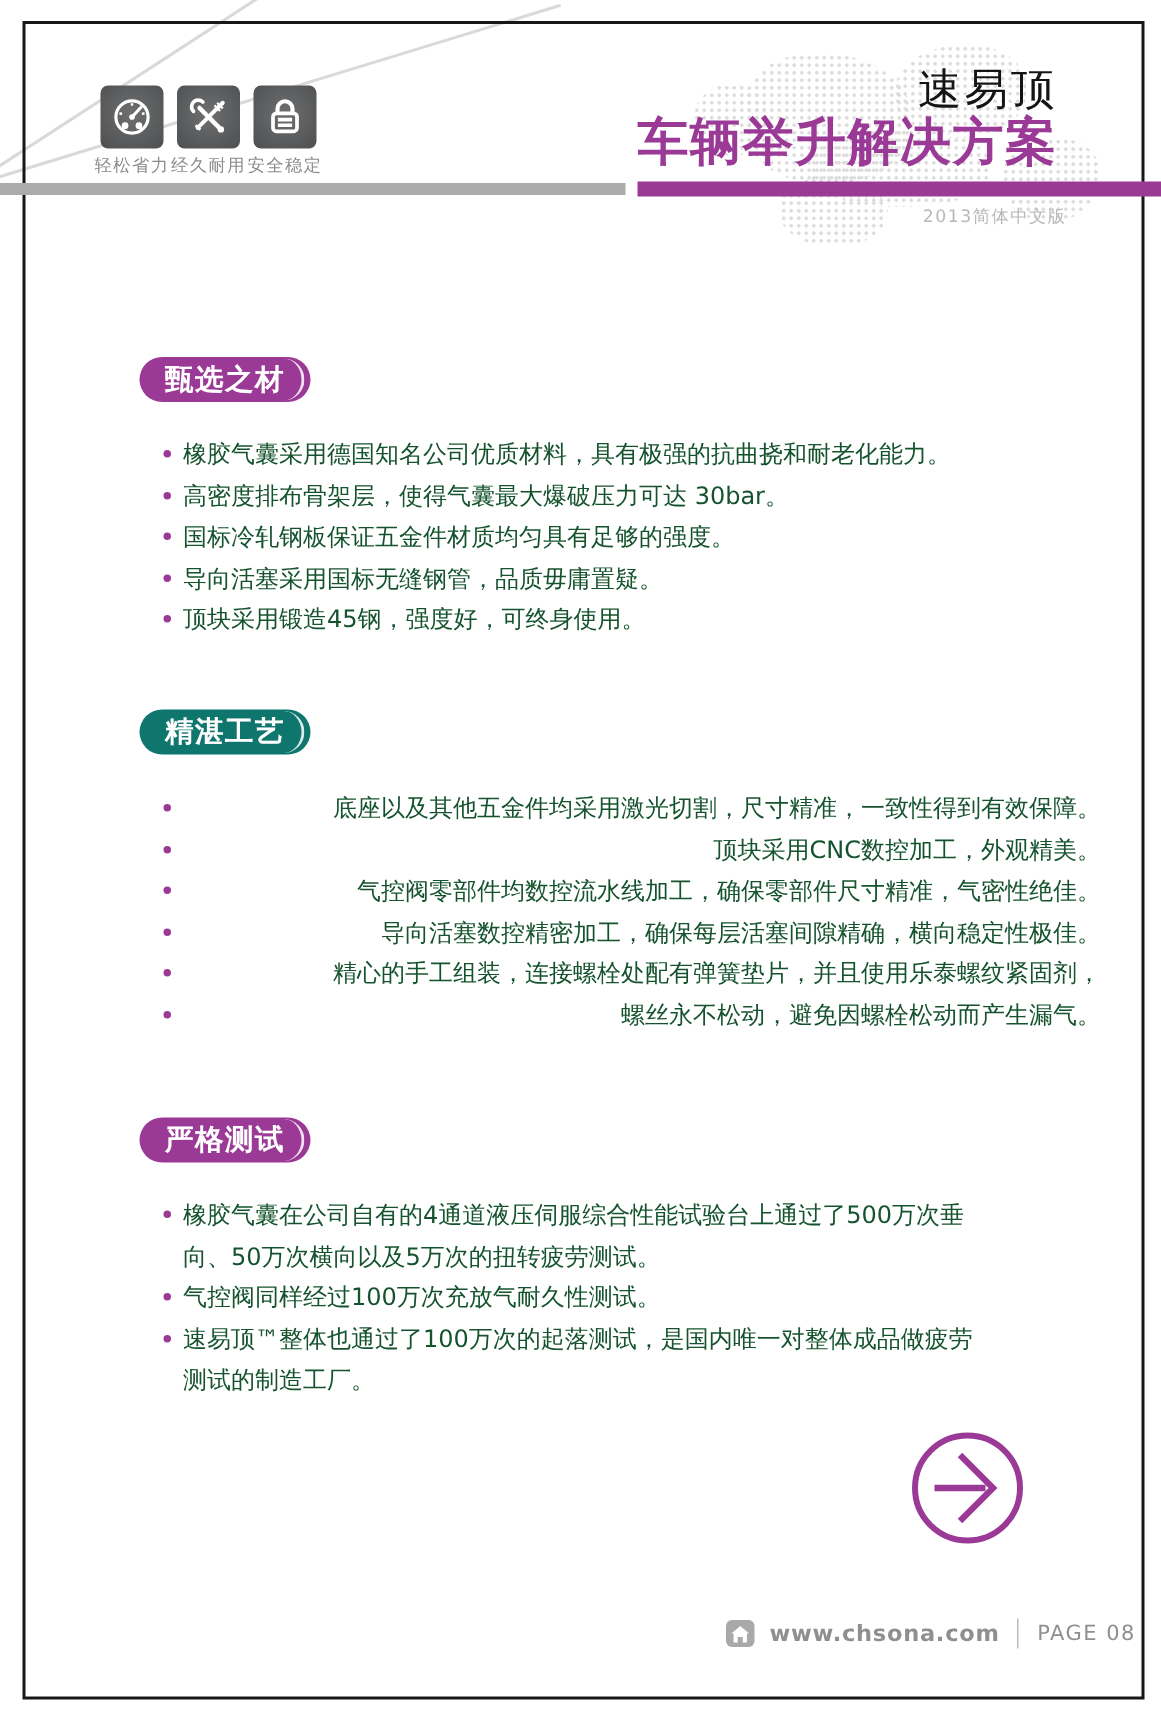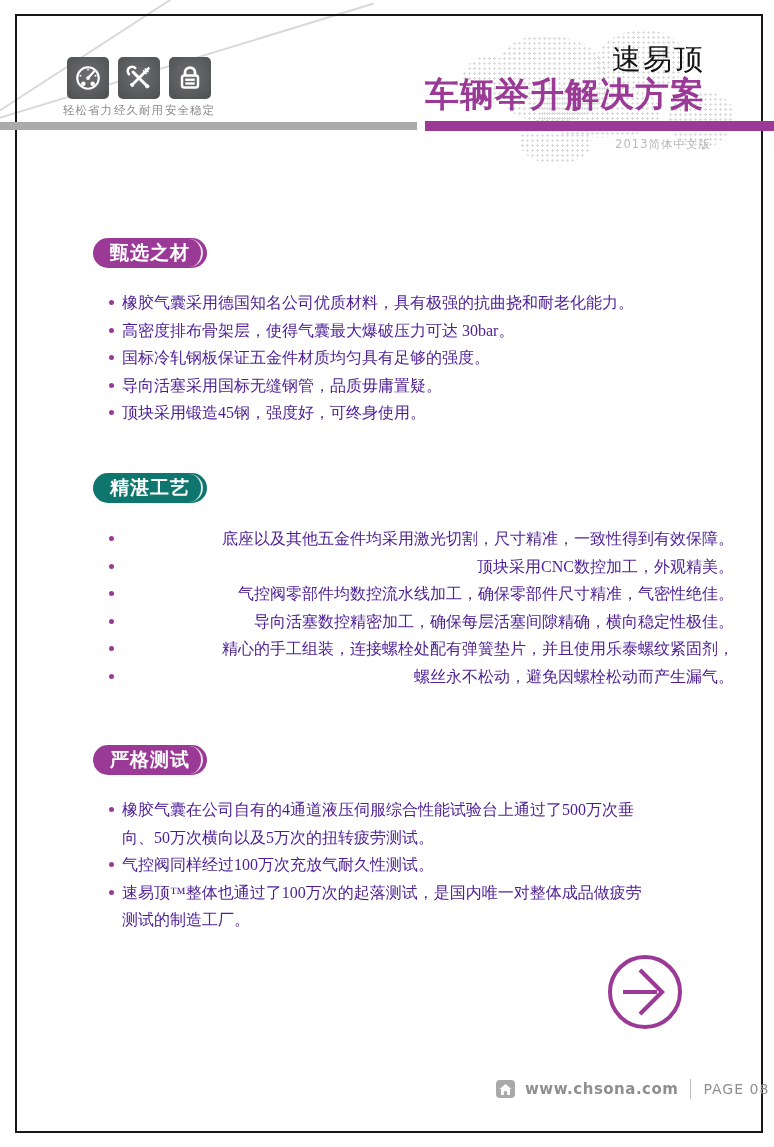--- a/index.html
+++ b/index.html
@@ -47,33 +47,33 @@
   
   .pill { position:absolute; left:93px; width:114px; height:30px; border-radius:15px;
           color:#fff; font-size:19px; font-weight:bold; letter-spacing:1px;
           display:flex; align-items:center; justify-content:center; z-index:2; }
   .pill::after { content:""; position:absolute; right:4px; top:1px; bottom:1px; width:13px;
                  border-right:2px solid rgba(255,255,255,.85); border-radius:0 14px 14px 0; }
 
   
   .blist { position:absolute; left:109px; width:625px; list-style:none; z-index:2; }
   .blist li { position:relative; padding-left:13px; font-size:16px; line-height:27.5px;
-              color:#4c1d95; white-space:pre-wrap;font-family:Liberation Serif, serif; }
+              color:#14532d; white-space:pre-wrap; }
   .blist li::before { content:""; position:absolute; left:0; top:11px; width:5px; height:5px;
                       border-radius:50%; }
   #list-1 { top:289px; } #list-2 { top:525px;text-align:right; } #list-3 { top:796px; }
 
   
   .arrow-btn { position:absolute; left:608px; top:955px; width:74px; height:74px;
                border:4px solid; border-radius:50%; display:flex; align-items:center;
                justify-content:center; z-index:2; cursor:pointer; background:#fff; }
 
   
   .footer { position:absolute; left:484px; top:1079px; display:flex; align-items:center;
-            gap:10px; z-index:2;margin-left:12px; }
+            gap:10px; z-index:2; }
   .home-badge { width:19px; height:18px; border-radius:4px; background:#a9a9a9;
                 display:flex; align-items:center; justify-content:center; }
   .site { font-size:15px; font-weight:bold; color:#8f8f8f; letter-spacing:.5px; cursor:pointer; }
   .fdiv { width:1px; height:20px; background:#bcbcbc; margin:0 2px; }
   .page-num { font-size:14px; color:#8f8f8f; letter-spacing:1px; white-space:nowrap; }
 </style>
 <style>.blist li::before{background:#9b3a96;}</style></head>
 <body>
 
 <div id="canvas">

